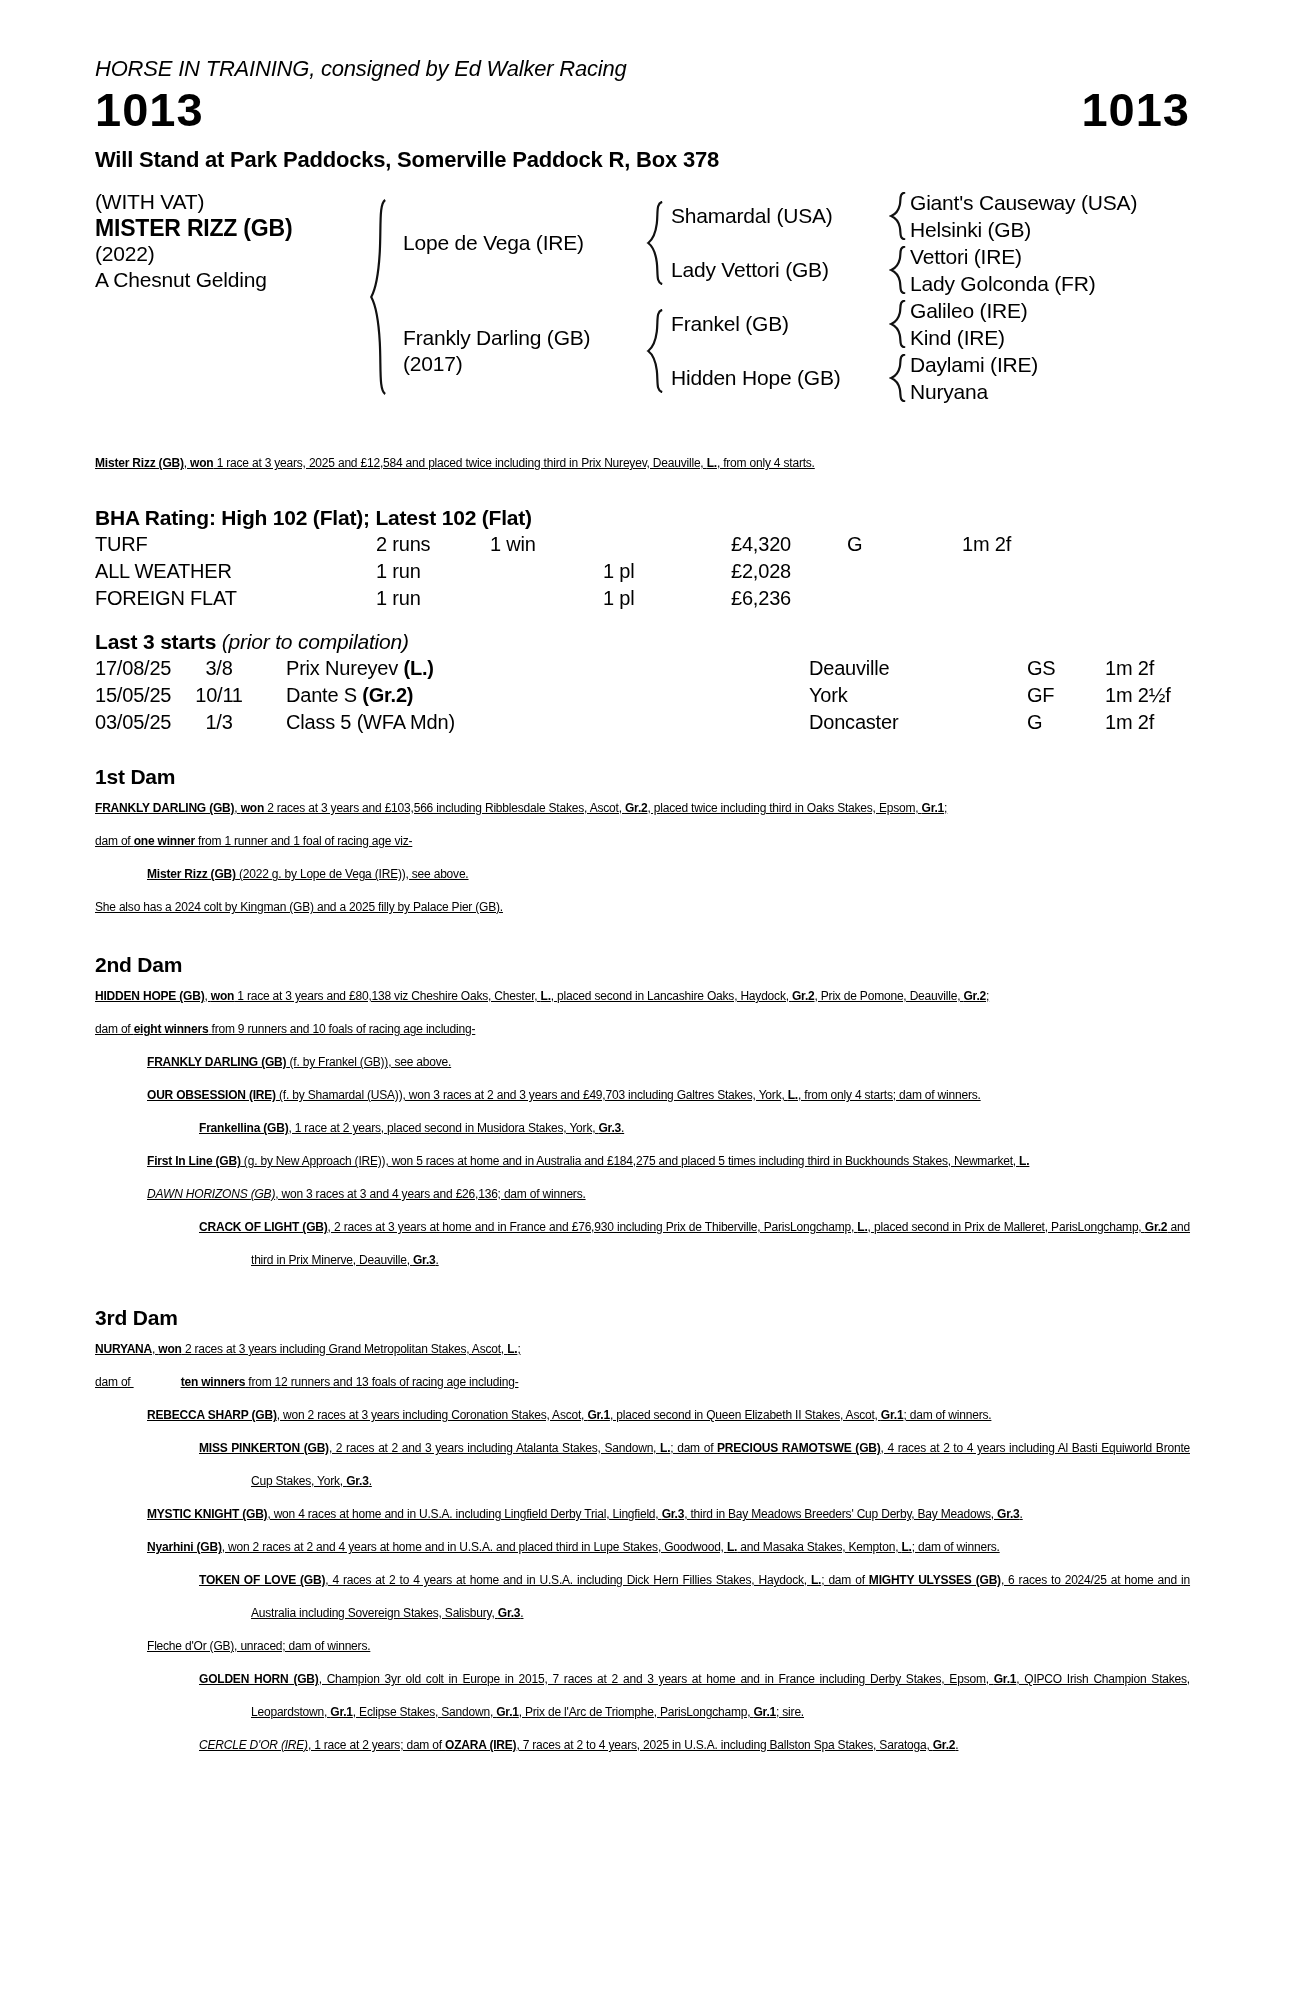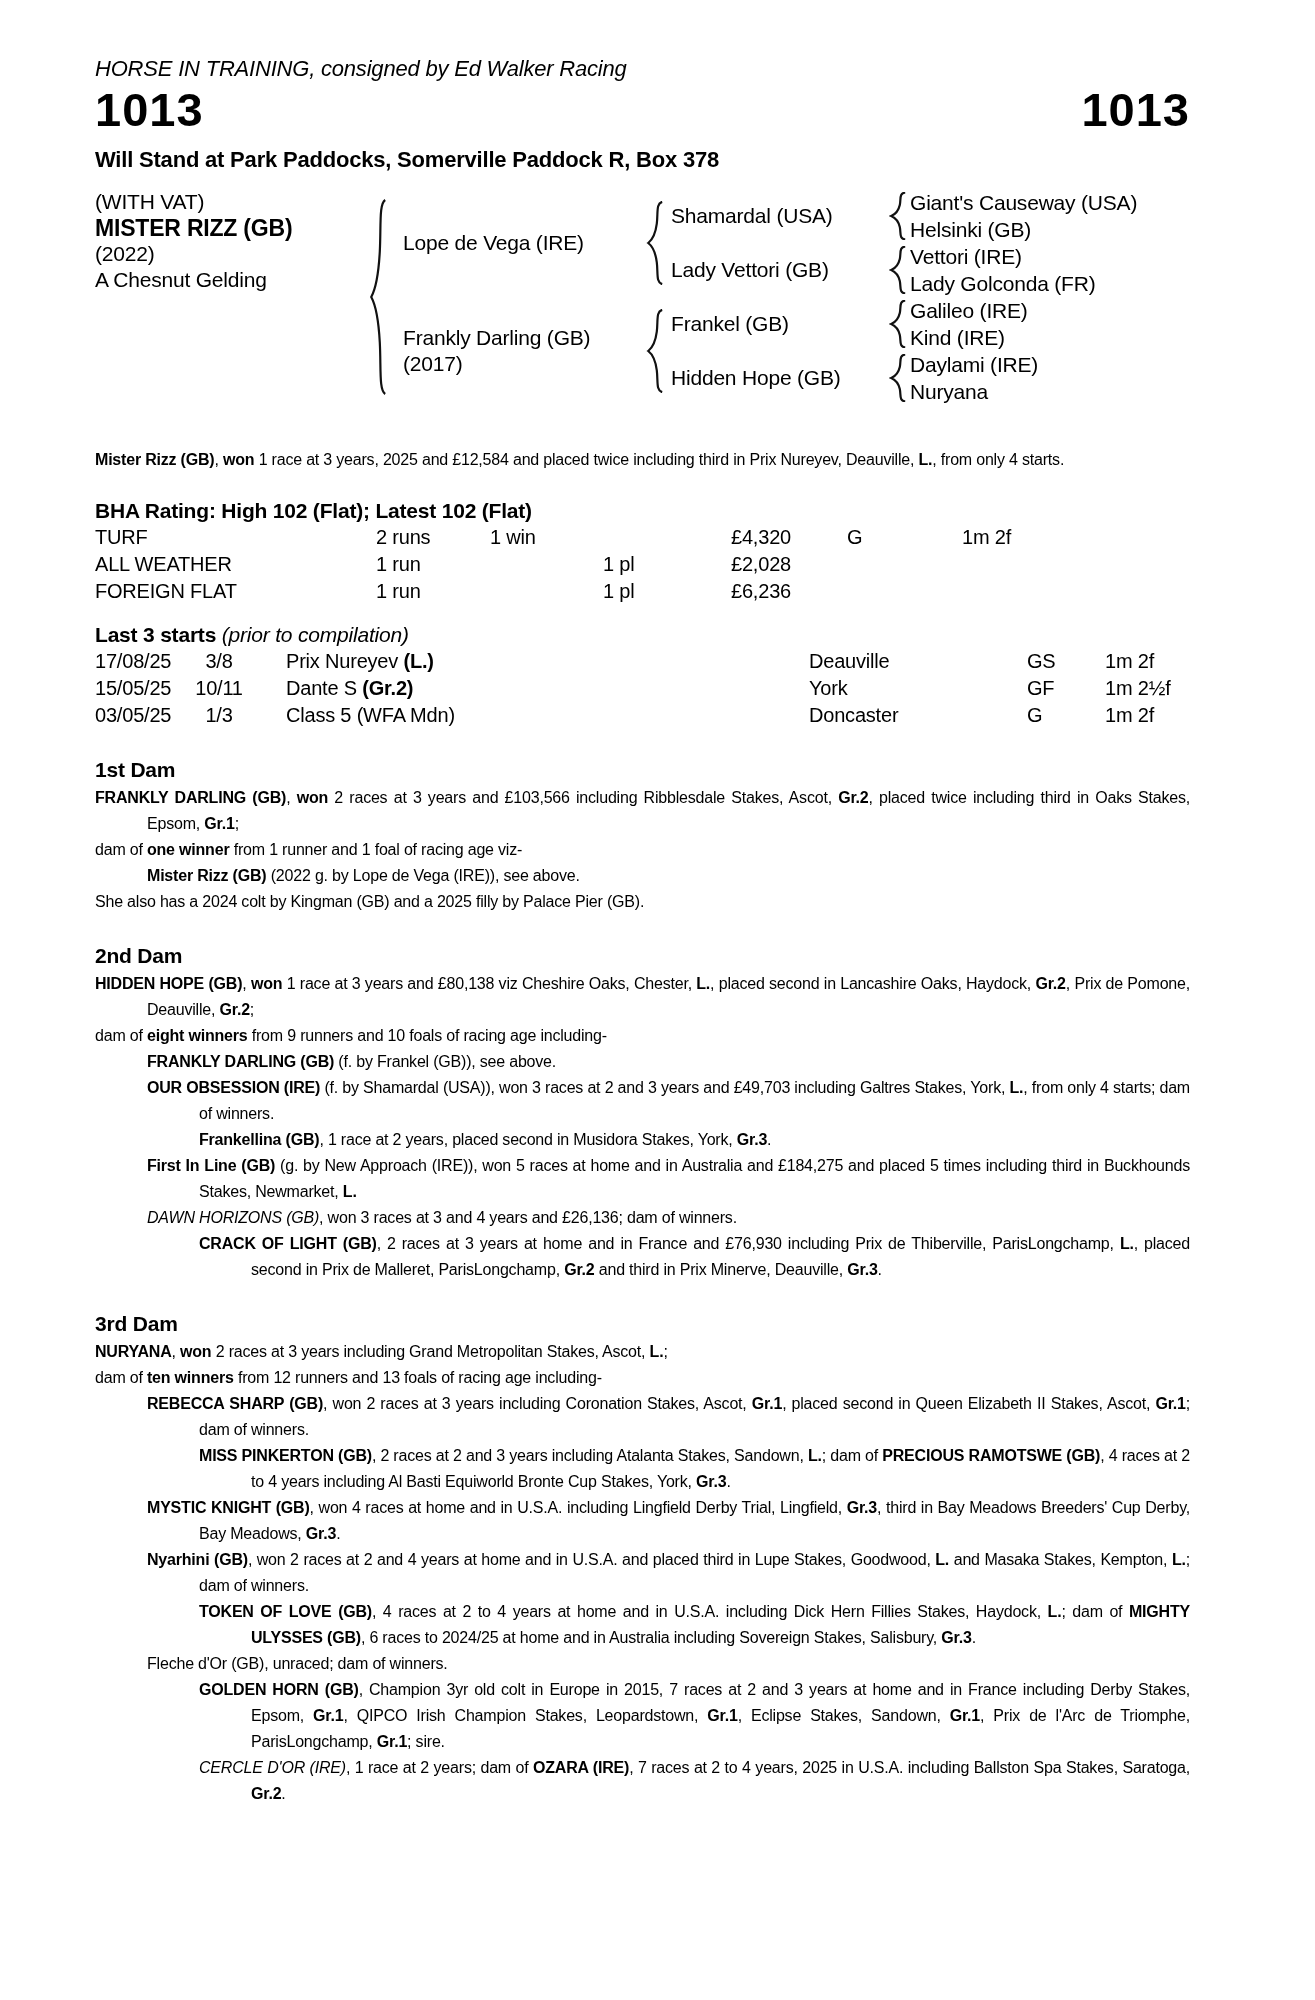--- a/index.html
+++ b/index.html
@@ -34,21 +34,21 @@
   .r5{grid-row:5;}.r6{grid-row:6;}.r7{grid-row:7;}.r8{grid-row:8;}
   .info{display:flex;flex-direction:column;justify-content:flex-start;line-height:26px;}
   .hname{font-weight:bold;font-size:23px;}
   .pcell{display:flex;flex-direction:column;justify-content:center;line-height:26px;}
   .brace{display:flex;align-items:center;height:100%;}
   .brace svg{width:18px;display:block;}
   .brace svg path{fill:none;stroke:#111;stroke-width:2.2;vector-effect:non-scaling-stroke;}
   .b-big{height:198px;}.b-mid{height:84px;}.b-sm{height:48px;}
 
   
-  .p{font-size:16px;line-height:26px;letter-spacing:-0.2px;text-align:justify;margin:0;}
+  .p{font-size:12px;line-height:33px;letter-spacing:-0.2px;text-align:justify;margin:0;text-decoration:underline;}
   .ind0{padding-left:52px;text-indent:-52px;}
   .ind1{padding-left:104px;text-indent:-52px;}
   .ind2{padding-left:156px;text-indent:-52px;}
   .summary{margin-top:42px;}
 
   
   .bha{margin-top:24px;font-size:20px;line-height:27px;letter-spacing:-0.2px;}
   .bha-head{font-weight:bold;font-size:21px;}
   .stats-row{display:grid;grid-template-columns:281px 114px 113px 128px 116px 115px 1fr;}
 
@@ -227,21 +227,21 @@
     <p class="p ind1"><span style="font-weight: bold;">OUR OBSESSION (IRE)</span><span> (f. by Shamardal (USA)), won 3 races at 2 and 3 years and £49,703 including Galtres Stakes, York, </span><span style="font-weight: bold;">L.</span><span>, from only 4 starts; dam of winners.</span></p>
     <p class="p ind2"><span style="font-weight: bold;">Frankellina (GB)</span><span>, 1 race at 2 years, placed second in Musidora Stakes, York, </span><span style="font-weight: bold;">Gr.3</span><span>.</span></p>
     <p class="p ind1"><span style="font-weight: bold;">First In Line (GB)</span><span> (g. by New Approach (IRE)), won 5 races at home and in Australia and £184,275 and placed 5 times including third in Buckhounds Stakes, Newmarket, </span><span style="font-weight: bold;">L.</span></p>
     <p class="p ind1"><span style="font-style: italic;">DAWN HORIZONS (GB)</span><span>, won 3 races at 3 and 4 years and £26,136; dam of winners.</span></p>
     <p class="p ind2"><span style="font-weight: bold;">CRACK OF LIGHT (GB)</span><span>, 2 races at 3 years at home and in France and £76,930 including Prix de Thiberville, ParisLongchamp, </span><span style="font-weight: bold;">L.</span><span>, placed second in Prix de Malleret, ParisLongchamp, </span><span style="font-weight: bold;">Gr.2</span><span> and third in Prix Minerve, Deauville, </span><span style="font-weight: bold;">Gr.3</span><span>.</span></p>
   </div>
 
   <div class="section">
     <div class="sec-head">3rd Dam</div>
     <p class="p ind0"><span style="font-weight: bold;">NURYANA</span><span>, </span><span style="font-weight: bold;">won</span><span> 2 races at 3 years including Grand Metropolitan Stakes, Ascot, </span><span style="font-weight: bold;">L.</span><span>;</span></p>
-    <p class="p ind0"><span>dam of </span><span style="font-weight: bold;">ten winners</span><span> from 12 runners and 13 foals of racing age including-</span></p>
+    <p class="p ind0"><span>dam of </span><span style="font-weight: bold; margin-left: 47px;">ten winners</span><span> from 12 runners and 13 foals of racing age including-</span></p>
     <p class="p ind1"><span style="font-weight: bold;">REBECCA SHARP (GB)</span><span>, won 2 races at 3 years including Coronation Stakes, Ascot, </span><span style="font-weight: bold;">Gr.1</span><span>, placed second in Queen Elizabeth II Stakes, Ascot, </span><span style="font-weight: bold;">Gr.1</span><span>; dam of winners.</span></p>
     <p class="p ind2"><span style="font-weight: bold;">MISS PINKERTON (GB)</span><span>, 2 races at 2 and 3 years including Atalanta Stakes, Sandown, </span><span style="font-weight: bold;">L.</span><span>; dam of </span><span style="font-weight: bold;">PRECIOUS RAMOTSWE (GB)</span><span>, 4 races at 2 to 4 years including Al Basti Equiworld Bronte Cup Stakes, York, </span><span style="font-weight: bold;">Gr.3</span><span>.</span></p>
     <p class="p ind1"><span style="font-weight: bold;">MYSTIC KNIGHT (GB)</span><span>, won 4 races at home and in U.S.A. including Lingfield Derby Trial, Lingfield, </span><span style="font-weight: bold;">Gr.3</span><span>, third in Bay Meadows Breeders' Cup Derby, Bay Meadows, </span><span style="font-weight: bold;">Gr.3</span><span>.</span></p>
     <p class="p ind1"><span style="font-weight: bold;">Nyarhini (GB)</span><span>, won 2 races at 2 and 4 years at home and in U.S.A. and placed third in Lupe Stakes, Goodwood, </span><span style="font-weight: bold;">L.</span><span> and Masaka Stakes, Kempton, </span><span style="font-weight: bold;">L.</span><span>; dam of winners.</span></p>
     <p class="p ind2"><span style="font-weight: bold;">TOKEN OF LOVE (GB)</span><span>, 4 races at 2 to 4 years at home and in U.S.A. including Dick Hern Fillies Stakes, Haydock, </span><span style="font-weight: bold;">L.</span><span>; dam of </span><span style="font-weight: bold;">MIGHTY ULYSSES (GB)</span><span>, 6 races to 2024/25 at home and in Australia including Sovereign Stakes, Salisbury, </span><span style="font-weight: bold;">Gr.3</span><span>.</span></p>
     <p class="p ind1"><span>Fleche d'Or (GB), unraced; dam of winners.</span></p>
     <p class="p ind2"><span style="font-weight: bold;">GOLDEN HORN (GB)</span><span>, Champion 3yr old colt in Europe in 2015, 7 races at 2 and 3 years at home and in France including Derby Stakes, Epsom, </span><span style="font-weight: bold;">Gr.1</span><span>, QIPCO Irish Champion Stakes, Leopardstown, </span><span style="font-weight: bold;">Gr.1</span><span>, Eclipse Stakes, Sandown, </span><span style="font-weight: bold;">Gr.1</span><span>, Prix de l'Arc de Triomphe, ParisLongchamp, </span><span style="font-weight: bold;">Gr.1</span><span>; sire.</span></p>
     <p class="p ind2"><span style="font-style: italic;">CERCLE D'OR (IRE)</span><span>, 1 race at 2 years; dam of </span><span style="font-weight: bold;">OZARA (IRE)</span><span>, 7 races at 2 to 4 years, 2025 in U.S.A. including Ballston Spa Stakes, Saratoga, </span><span style="font-weight: bold;">Gr.2</span><span>.</span></p>
   </div>
 

